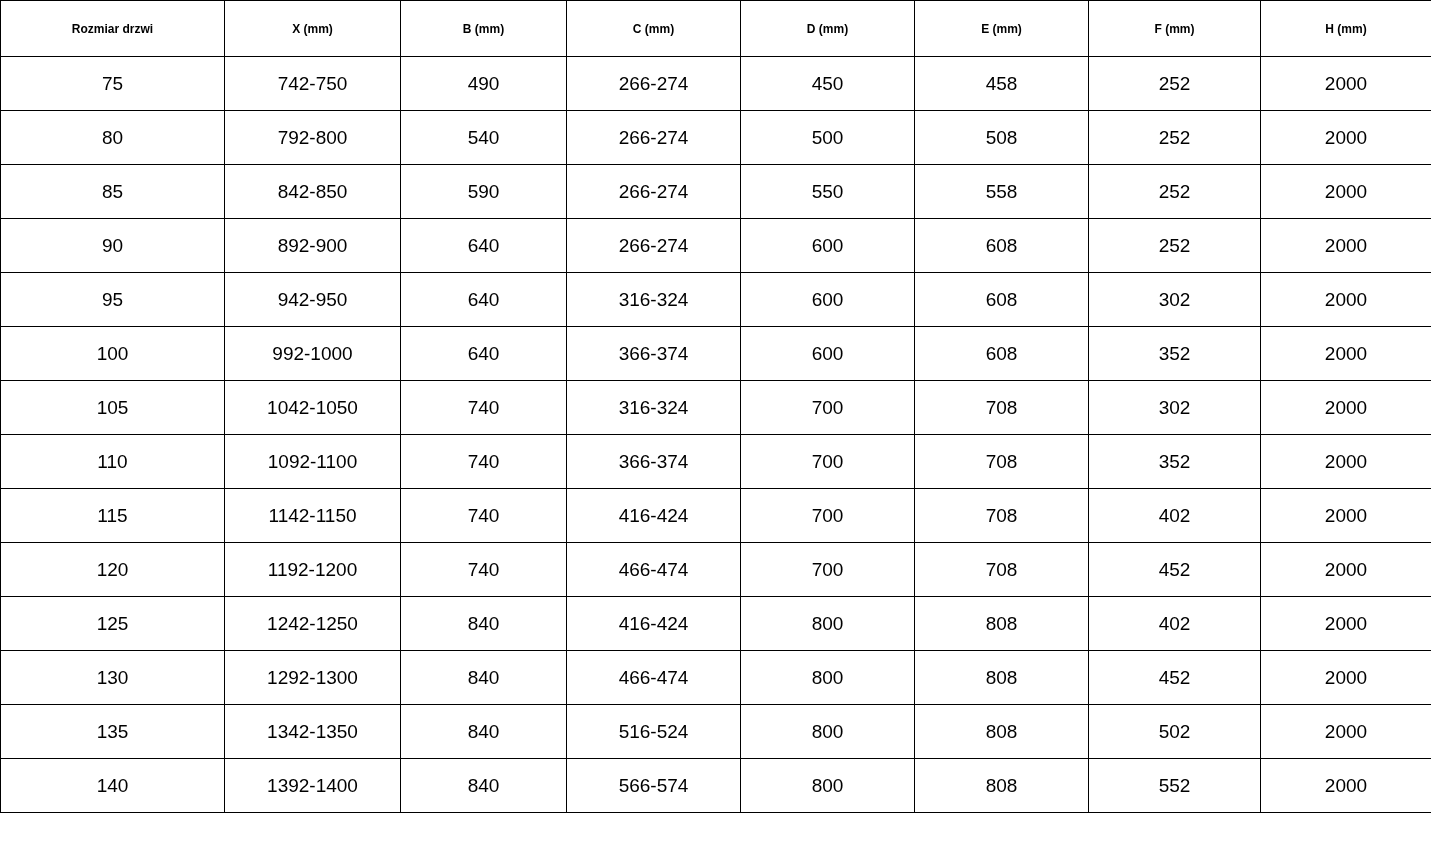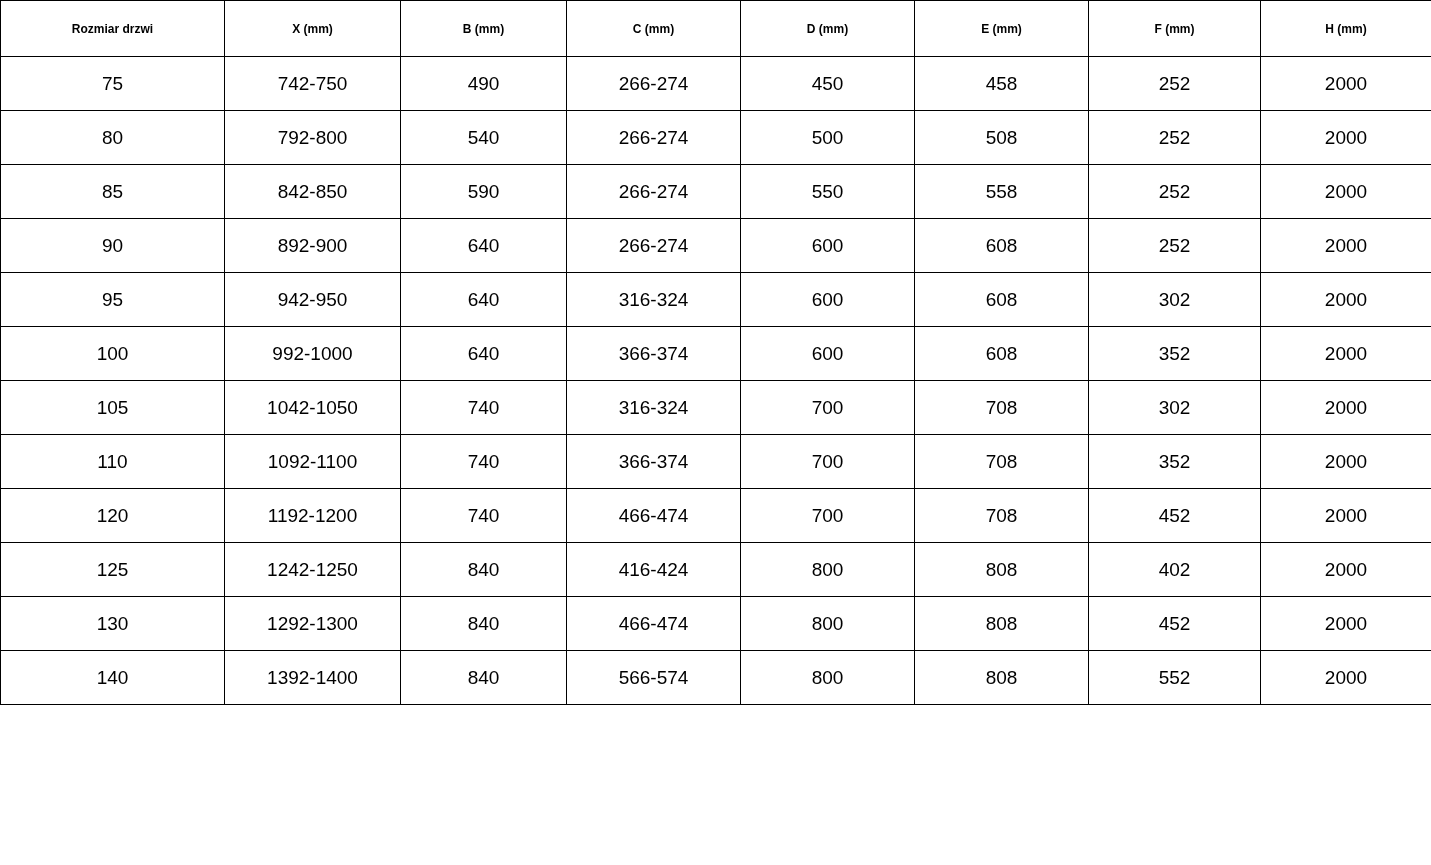--- a/index.html
+++ b/index.html
@@ -146,20 +146,30 @@
       <td>110</td>
       <td>1092-1100</td>
       <td>740</td>
       <td>366-374</td>
       <td>700</td>
       <td>708</td>
       <td>352</td>
       <td>2000</td>
     </tr>
     <tr>
+      <td>115</td>
+      <td>1142-1150</td>
+      <td>740</td>
+      <td>416-424</td>
+      <td>700</td>
+      <td>708</td>
+      <td>402</td>
+      <td>2000</td>
+    </tr>
+    <tr>
       <td>120</td>
       <td>1192-1200</td>
       <td>740</td>
       <td>466-474</td>
       <td>700</td>
       <td>708</td>
       <td>452</td>
       <td>2000</td>
     </tr>
     <tr>
@@ -173,20 +183,30 @@
       <td>2000</td>
     </tr>
     <tr>
       <td>130</td>
       <td>1292-1300</td>
       <td>840</td>
       <td>466-474</td>
       <td>800</td>
       <td>808</td>
       <td>452</td>
+      <td>2000</td>
+    </tr>
+    <tr>
+      <td>135</td>
+      <td>1342-1350</td>
+      <td>840</td>
+      <td>516-524</td>
+      <td>800</td>
+      <td>808</td>
+      <td>502</td>
       <td>2000</td>
     </tr>
     <tr>
       <td>140</td>
       <td>1392-1400</td>
       <td>840</td>
       <td>566-574</td>
       <td>800</td>
       <td>808</td>
       <td>552</td>

